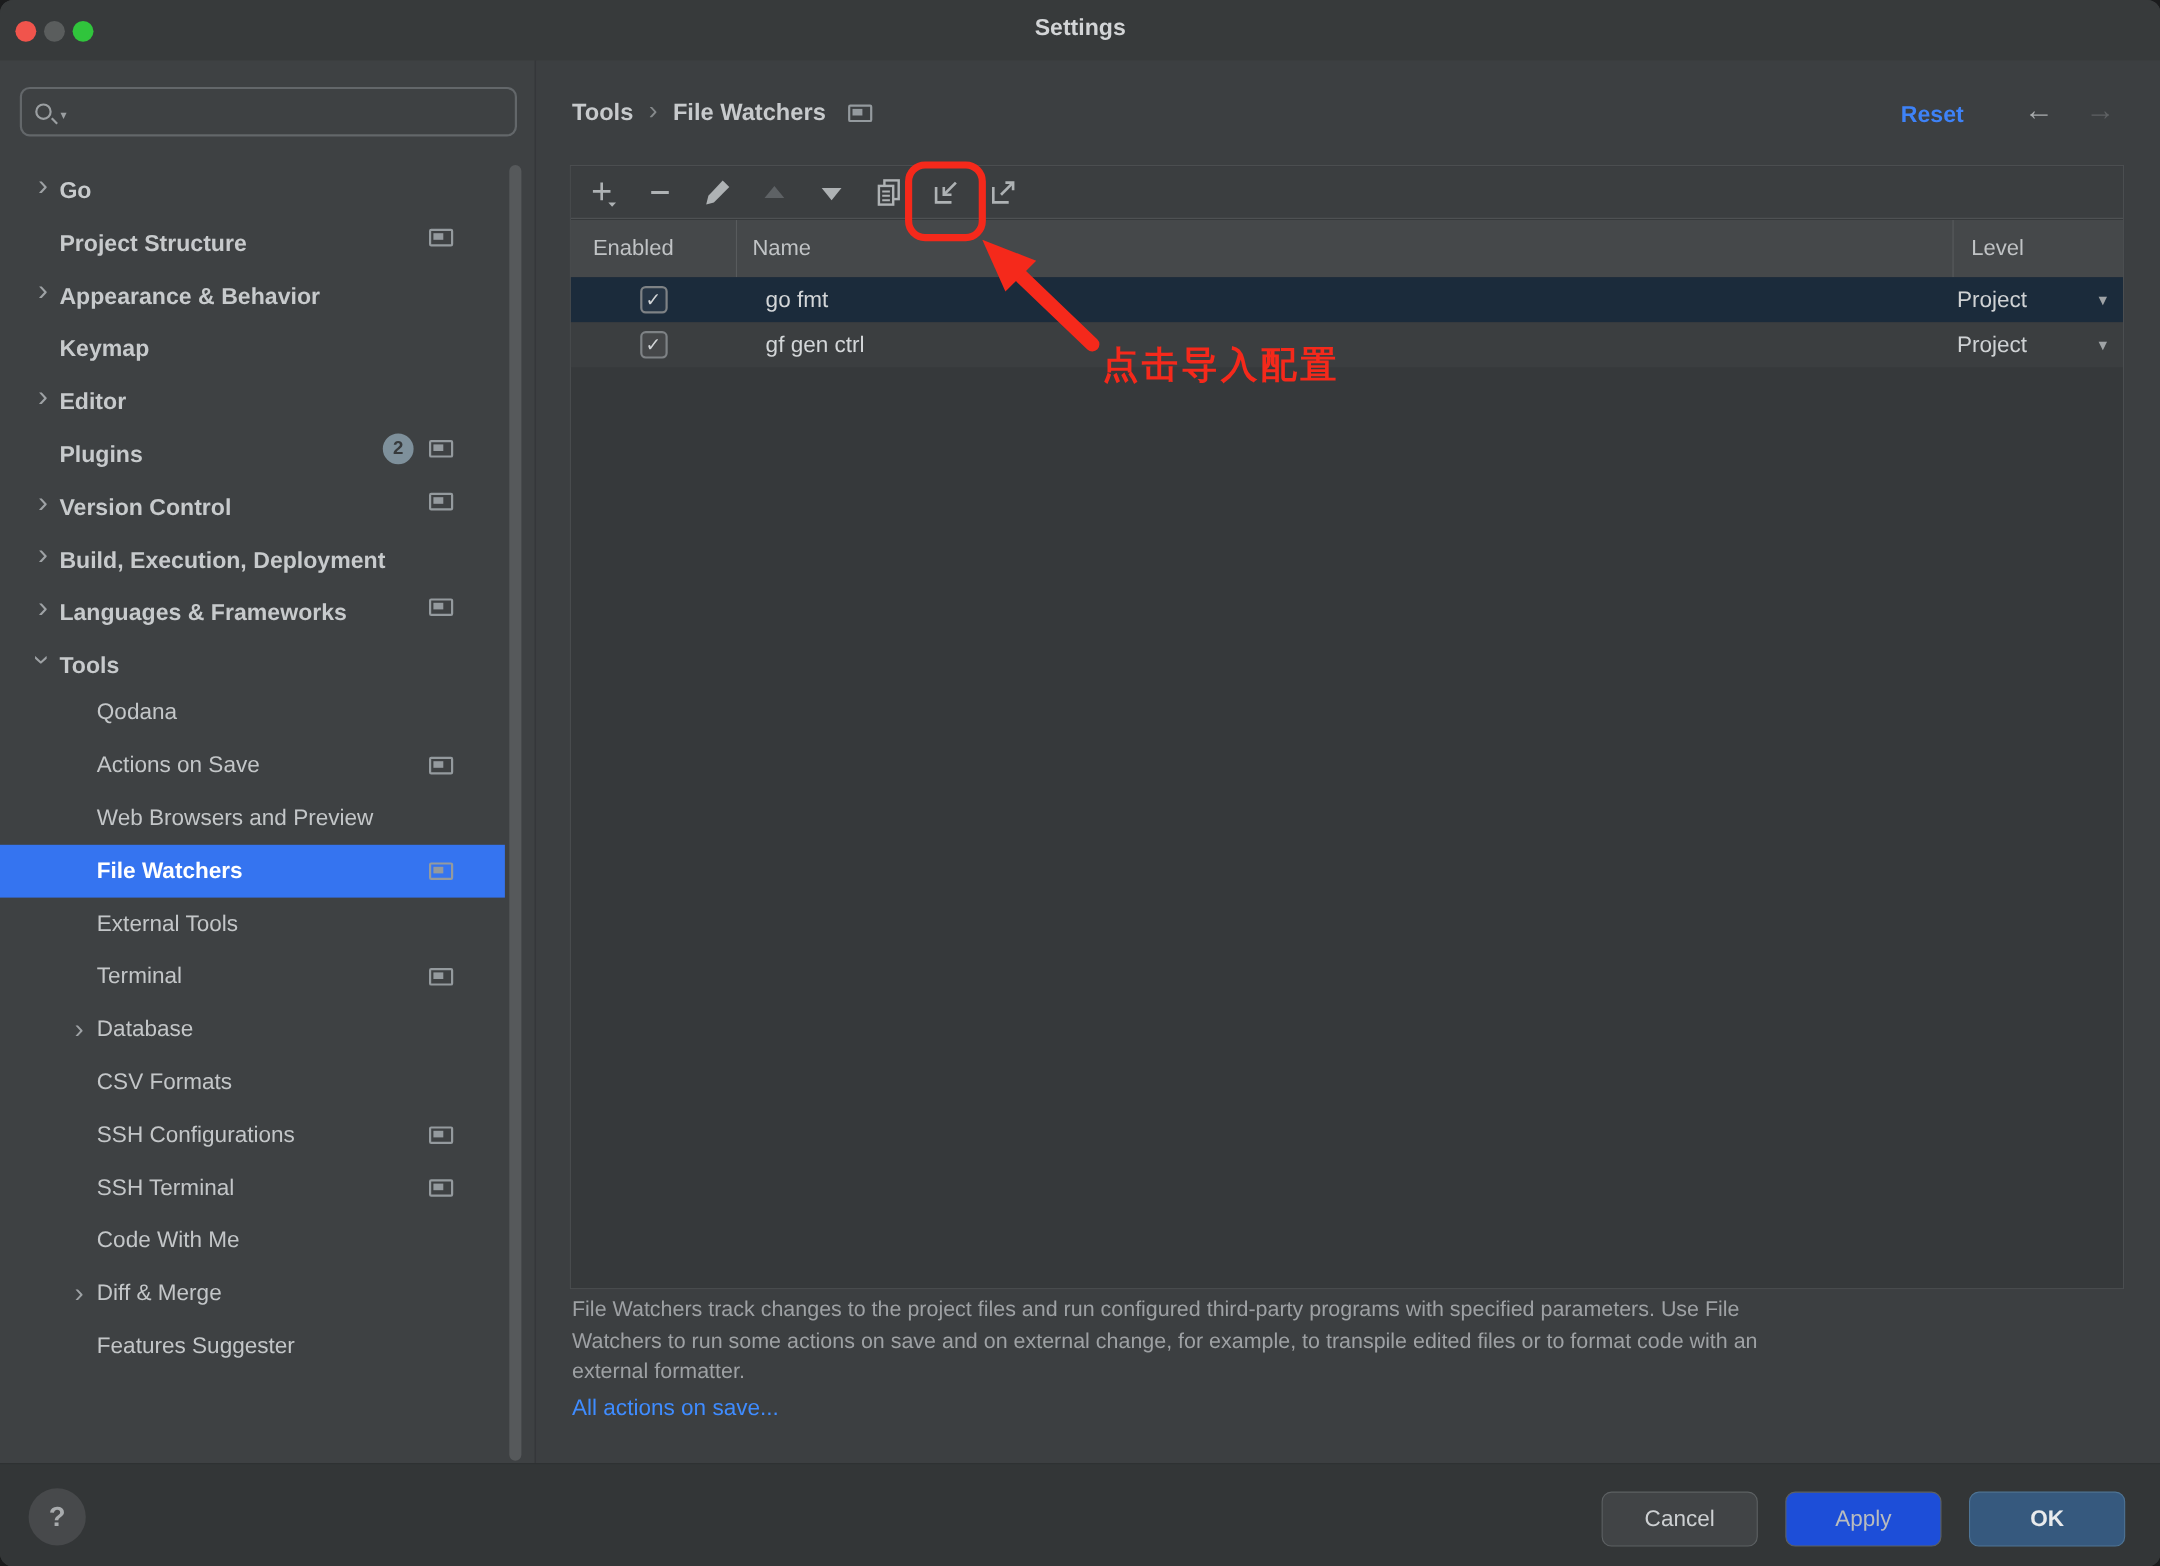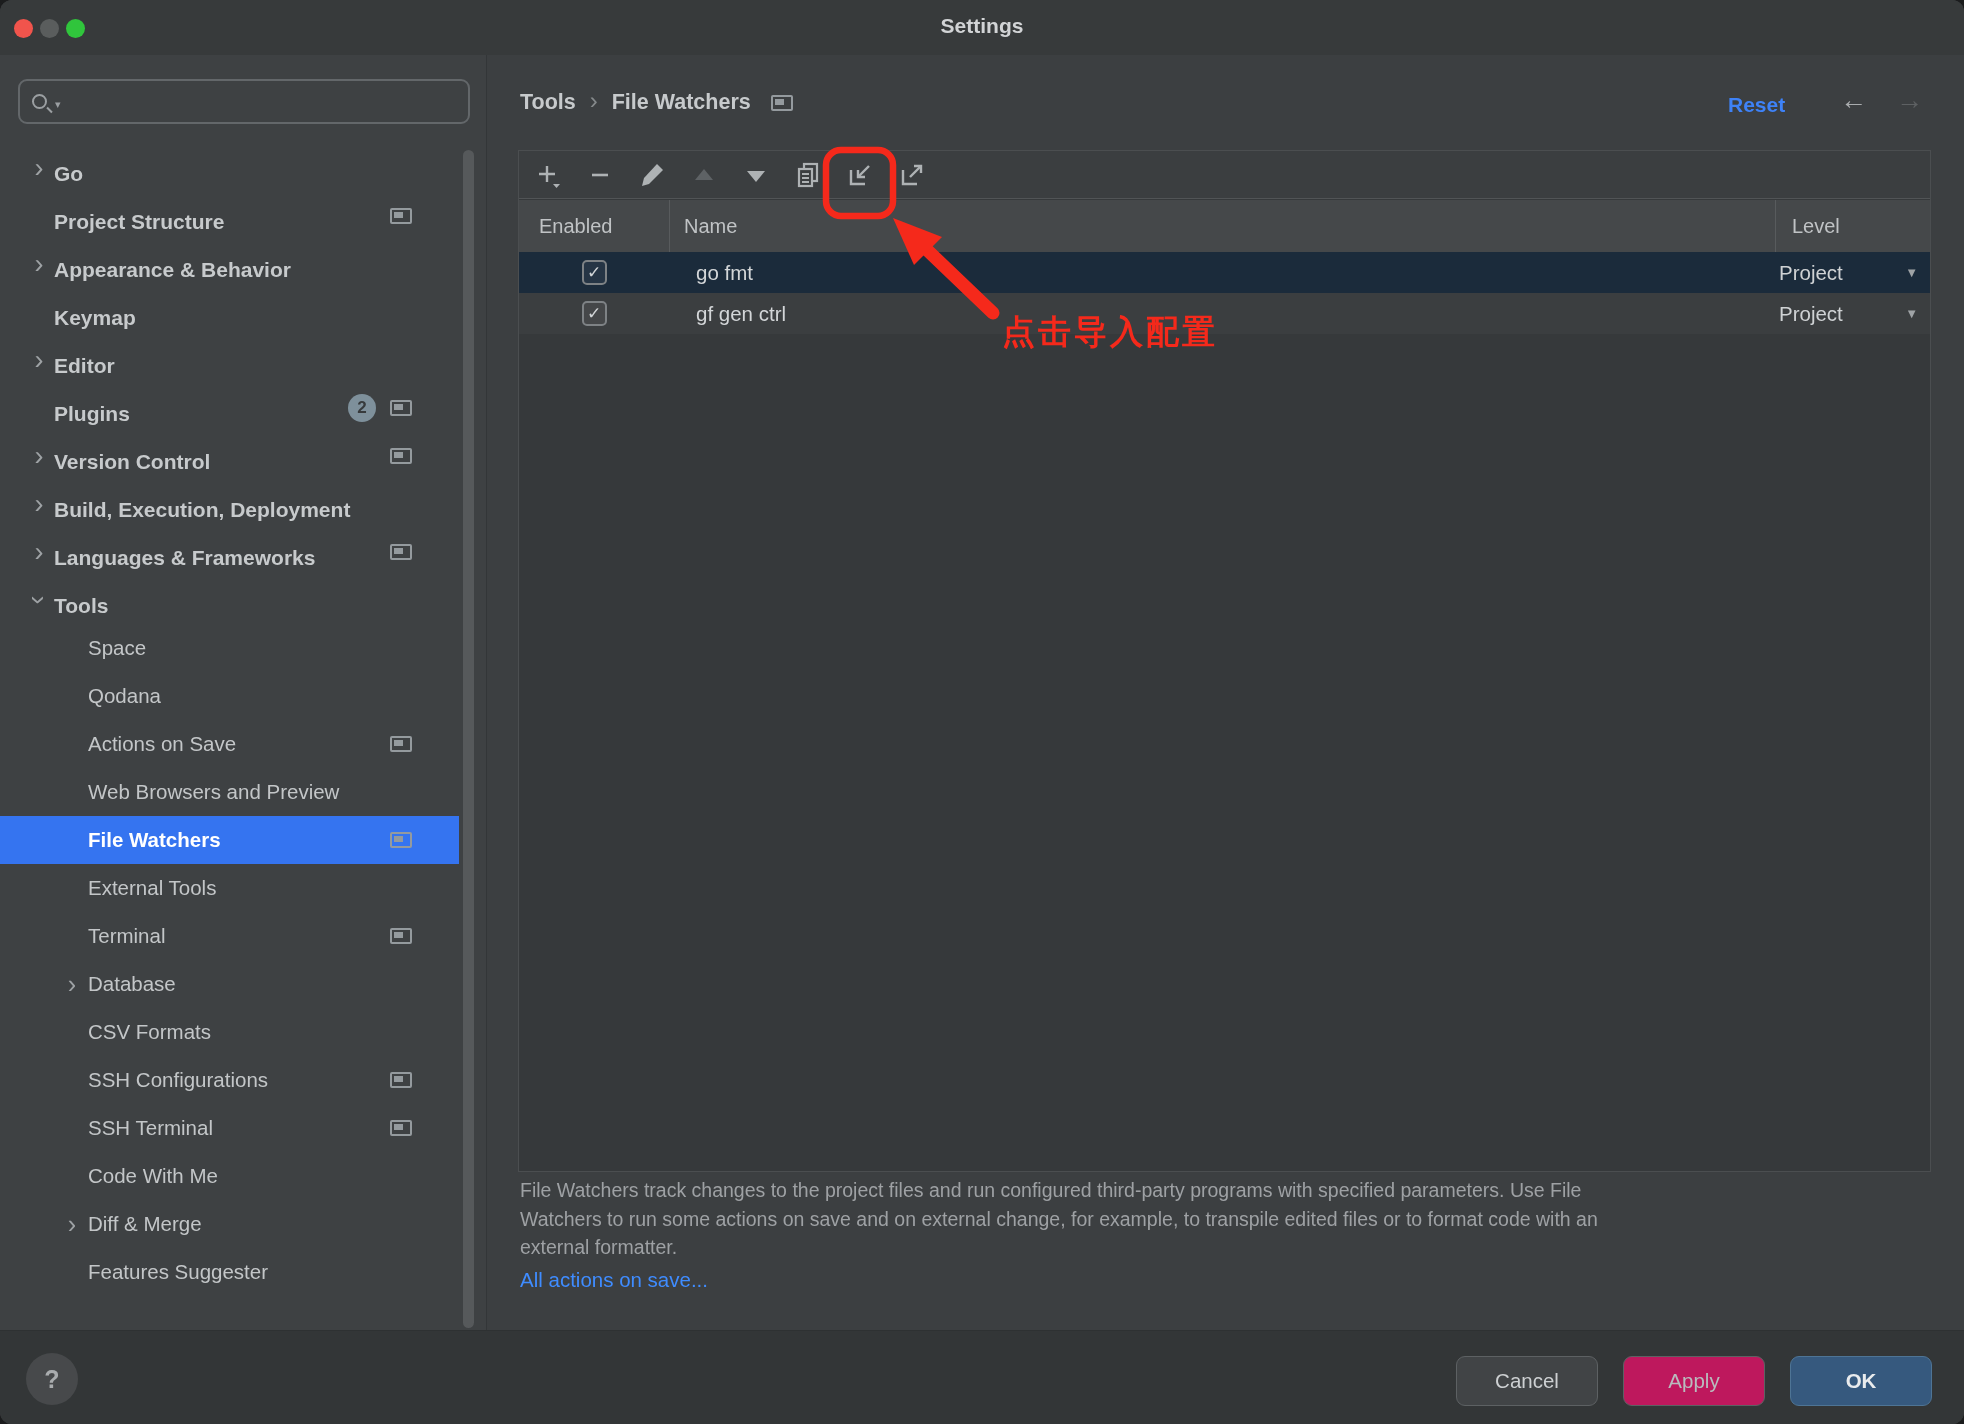--- a/index.html
+++ b/index.html
@@ -87,21 +87,21 @@
   .alink{position:absolute;left:32px;top:1213px;font-size:20.5px;color:#3F8CFF;}
   
   .footer{position:absolute;left:0;top:1330px;width:100%;height:94px;background:#333637;
     border-top:1px solid #2E3132;}
   .help{position:absolute;left:26px;top:22px;width:52px;height:52px;border-radius:50%;
     background:#47494B;color:#A9ACAE;font-size:25px;font-weight:700;
     display:flex;align-items:center;justify-content:center;}
   .btn{position:absolute;top:25px;width:142px;height:50px;border-radius:9px;
     display:flex;align-items:center;justify-content:center;font-size:20.5px;}
   .btn.cancel{left:1456px;background:#414446;border:1px solid #5D6163;color:#CDD0D2;}
-  .btn.apply{left:1623px;background:#be185d;border:1px solid #5D6163;color:#B9BCBE;}
+  .btn.apply{left:1623px;background:#1d4ed8;border:1px solid #5D6163;color:#B9BCBE;}
   .btn.ok{left:1790px;background:#36597E;border:1px solid #4E7495;color:#E9EBED;font-weight:700;}
   
   .overlay{position:absolute;left:0;top:0;width:1964px;height:1424px;pointer-events:none;}
   .cjk{position:absolute;left:1002px;top:310px;font-size:33px;font-weight:600;
     letter-spacing:3px;color:#F5291B;font-family:"Liberation Sans",sans-serif;}
   svg.icon{display:block;}
 </style>
 </head>
 <body>
 
@@ -157,24 +157,20 @@
           <span class="lbl b">Build, Execution, Deployment</span>
         </div>
       <div class="si">
           <span class="chev">›</span>
           <span class="lbl b">Languages &amp; Frameworks</span>
           <span class="winicon"></span>
         </div>
       <div class="si">
           <span class="chev open">›</span>
           <span class="lbl b">Tools</span>
-        </div>
-      <div class="si">
-          <span class="sp2"></span>
-          <span class="lbl">Space</span>
         </div>
       <div class="si">
           <span class="sp2"></span>
           <span class="lbl">Qodana</span>
         </div>
       <div class="si">
           <span class="sp2"></span>
           <span class="lbl">Actions on Save</span>
           <span class="winicon"></span>
         </div>

